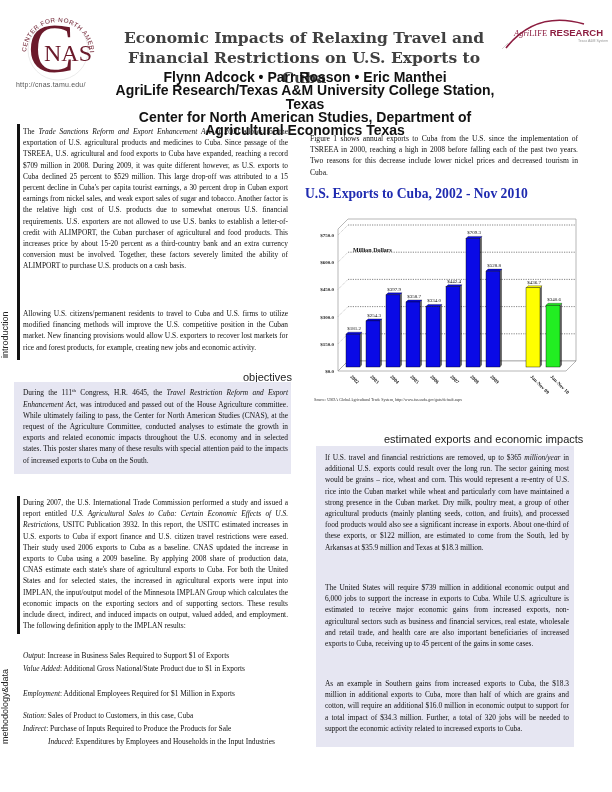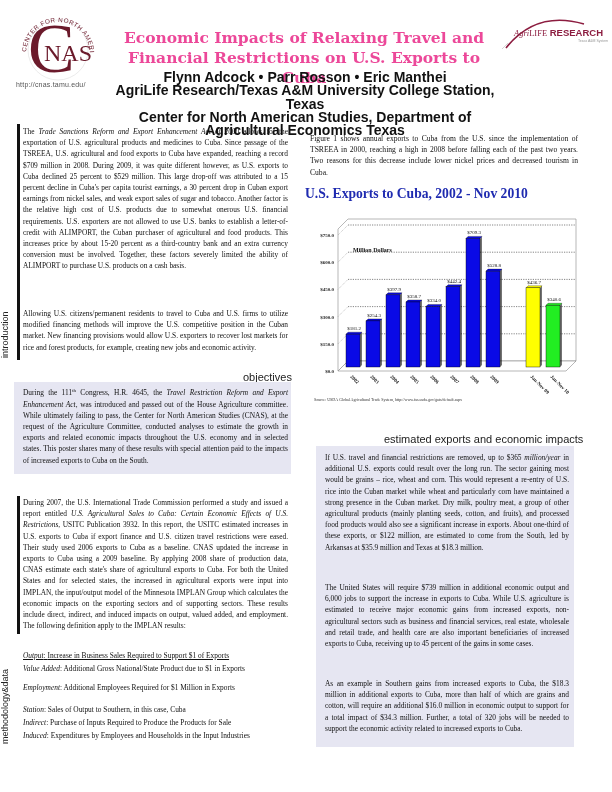--- a/index.html
+++ b/index.html
@@ -2,21 +2,21 @@
 <html><head>
 <meta charset="utf-8">
 <style>
   * { box-sizing: border-box; margin: 0; padding: 0; }
   html, body { width: 612px; height: 792px; background: #ffffff; overflow: hidden; }
   body { position: relative; font-family: "Liberation Serif", "DejaVu Serif", serif; color: #111; }
 
   
   .logo-cnas { position: absolute; left: 14px; top: 6px; width: 88px; height: 84px; }
   .logo-url { position: absolute; left: 16px; top: 81px; font-family: "Liberation Sans", sans-serif; font-size: 7px; color: #555; letter-spacing: 0.2px; }
-  .title { position: absolute; left: 104px; top: 28px; width: 400px; text-align: center; font-family: "DejaVu Serif", serif; font-weight: bold; font-size: 15.5px; line-height: 20px; color: #ec4899; }
+  .title { position: absolute; left: 104px; top: 28px; width: 400px; text-align: center; font-family: "DejaVu Serif", serif; font-weight: bold; font-size: 15.5px; line-height: 20px; color: #404040; }
   .authors { position: absolute; left: 100px; top: 71px; width: 410px; text-align: center; font-family: Liberation Sans, sans-serif; font-weight: bold; font-size: 14px; line-height: 13.3px; color: #111; }
   .logo-agrilife { position: absolute; left: 488px; top: 10px; width: 124px; height: 40px; }
   .agrilife-text { position: absolute; left: 514px; top: 27px; font-family: "Liberation Sans", sans-serif; font-size: 9.5px; white-space: nowrap; }
   .agrilife-text .agri { font-family: "Liberation Serif", serif; font-style: italic; color: #8c1d40; font-size: 8.5px; }
   .agrilife-text .life { font-family: "Liberation Serif", serif; color: #8c1d40; font-size: 8.5px; }
   .agrilife-text .research { color: #8c1d40; font-weight: bold; }
   .agrilife-sub { position: absolute; left: 578px; top: 39px; font-family: "Liberation Sans", sans-serif; font-size: 3.5px; color: #999; white-space: nowrap; }
 
   
   .para { font-family: "Liberation Serif", "DejaVu Serif", serif; font-size: 7.4px; line-height: 11.2px; text-align: justify; color: #111; }
@@ -76,26 +76,26 @@
 <div class="para" style="position:absolute; left:23px; top:385px; width:265px;">
   <span>During the 111</span><sup style="font-size:5px;">th</sup><span> Congress, H.R. 4645, the </span><i>Travel Restriction Reform and Export Enhancement Act</i><span>, was introduced and passed out of the House Agriculture committee.  While ultimately failing to pass, the Center for North American Studies (CNAS), at the request of the Agriculture Committee, conducted analyses to estimate the growth in exports and related economic impacts throughout the U.S. economy and in selected states.  This poster shares many of these results with special attention paid to the impacts of increased exports to Cuba on the South.</span>
 </div>
 
 <div class="sec-bar" style="left:17px; top:496px; height:138px;"></div>
 <div class="side-label" style="left:0px; top:744px;">methodology&amp;data</div>
 <div class="para" style="position:absolute; left:23px; top:497px; width:265px;">
   <span>During 2007, the U.S. International Trade Commission performed a study and issued a report entitled </span><i>U.S. Agricultural Sales to Cuba:  Certain Economic Effects of U.S. Restrictions</i><span>, USITC Publication 3932.  In this report, the USITC estimated increases in U.S. exports to Cuba if export finance and U.S. citizen travel restrictions were eased.  Their study used 2006 exports to Cuba as a baseline.  CNAS updated the increase in exports to Cuba using a 2009 baseline.   By applying 2008 share of production data, CNAS estimate each state's share of agricultural exports to Cuba.  For both the United States and for selected states, the increased in agricultural exports were input into IMPLAN, the input/output model of the Minnesota IMPLAN Group which calculates the economic impacts on the exporting sectors and of supporting sectors.  These results include direct, indirect, and induced impacts on output, valued added, and employment. The following definition apply to the IMPLAN results:</span>
 </div>
 <div style="position:absolute; left:23px; top:650px; width:265px;">
-  <div class="para" style="text-align:left; margin-bottom:2px;text-decoration:underline;"><i>Output</i><span>: </span><span>Increase in Business Sales Required to Support $1 of Exports</span></div>
-  <div class="para" style="text-align:left; margin-bottom:8px;"><i>Value Added</i><span>: </span><span>Additional Gross National/State Product due to $1 in Exports</span></div>
+  <div class="para" style="text-align:left; margin-bottom:2px;"><i>Output</i><span>: </span><span>Increase in Business Sales Required to Support $1 of Exports</span></div>
+  <div class="para" style="text-align:left; margin-bottom:14px;"><i>Value Added</i><span>: </span><span>Additional Gross National/State Product due to $1 in Exports</span></div>
   <div class="para" style="text-align:left; margin-bottom:10px;"><i>Employment</i><span>: </span><span>Additional Employees Required for $1 Million in Exports</span></div>
-  <div class="para" style="text-align:left; margin-bottom:2px;"><i>Station</i><span>:  </span><span>Sales of Output to Southern, in this case, Cuba</span></div>
+  <div class="para" style="text-align:left; margin-bottom:2px;"><i>Station</i><span>:  </span><span>Sales of Product to Customers, in this case, Cuba</span></div>
   <div class="para" style="text-align:left; margin-bottom:2px;"><i>Indirect</i><span>: </span><span>Purchase of Inputs Required to Produce the Products for Sale</span></div>
-  <div class="para" style="text-align:left;"><i>Induced</i><span>: </span><span>Expenditures by Employees and Households in the Input Industries</span></div>
+  <div class="para" style="text-align:left;margin-left:25px;"><i>Induced</i><span>: </span><span>Expenditures by Employees and Households in the Input Industries</span></div>
 </div>
 
 <div class="para" style="position:absolute; left:310px; top:133px; width:268px; font-size:7.6px;">Figure 1 shows annual exports to Cuba from the U.S. since the implementation of TSREEA in 2000, reaching a high in 2008 before falling each of the past two years.  Two reasons for this decrease include lower nickel prices and decreased tourism in Cuba.</div>
 
 <div class="chart-title">U.S. Exports to Cuba, 2002 - Nov 2010</div>
 <svg class="chart-svg" id="chart" width="300" height="190" viewBox="0 0 300 190">
     <path d="M 32 163 L 32 21 L 42 11 L 270 11 L 270 153 L 42 153 Z" fill="#fff" stroke="#888" stroke-width="0.6"></path>
     <path d="M 32 163 L 42 153 L 270 153 L 260 163 Z" fill="#fff" stroke="#888" stroke-width="0.6"></path>
     <text x="28" y="165" text-anchor="end" font-family="Liberation Serif, serif" font-size="5" font-weight="bold" fill="#222">$0.0</text>
     <line x1="42" y1="125.80000000000001" x2="270" y2="125.80000000000001" stroke="#333" stroke-width="0.6" stroke-dasharray="1.2,1.2"></line>

